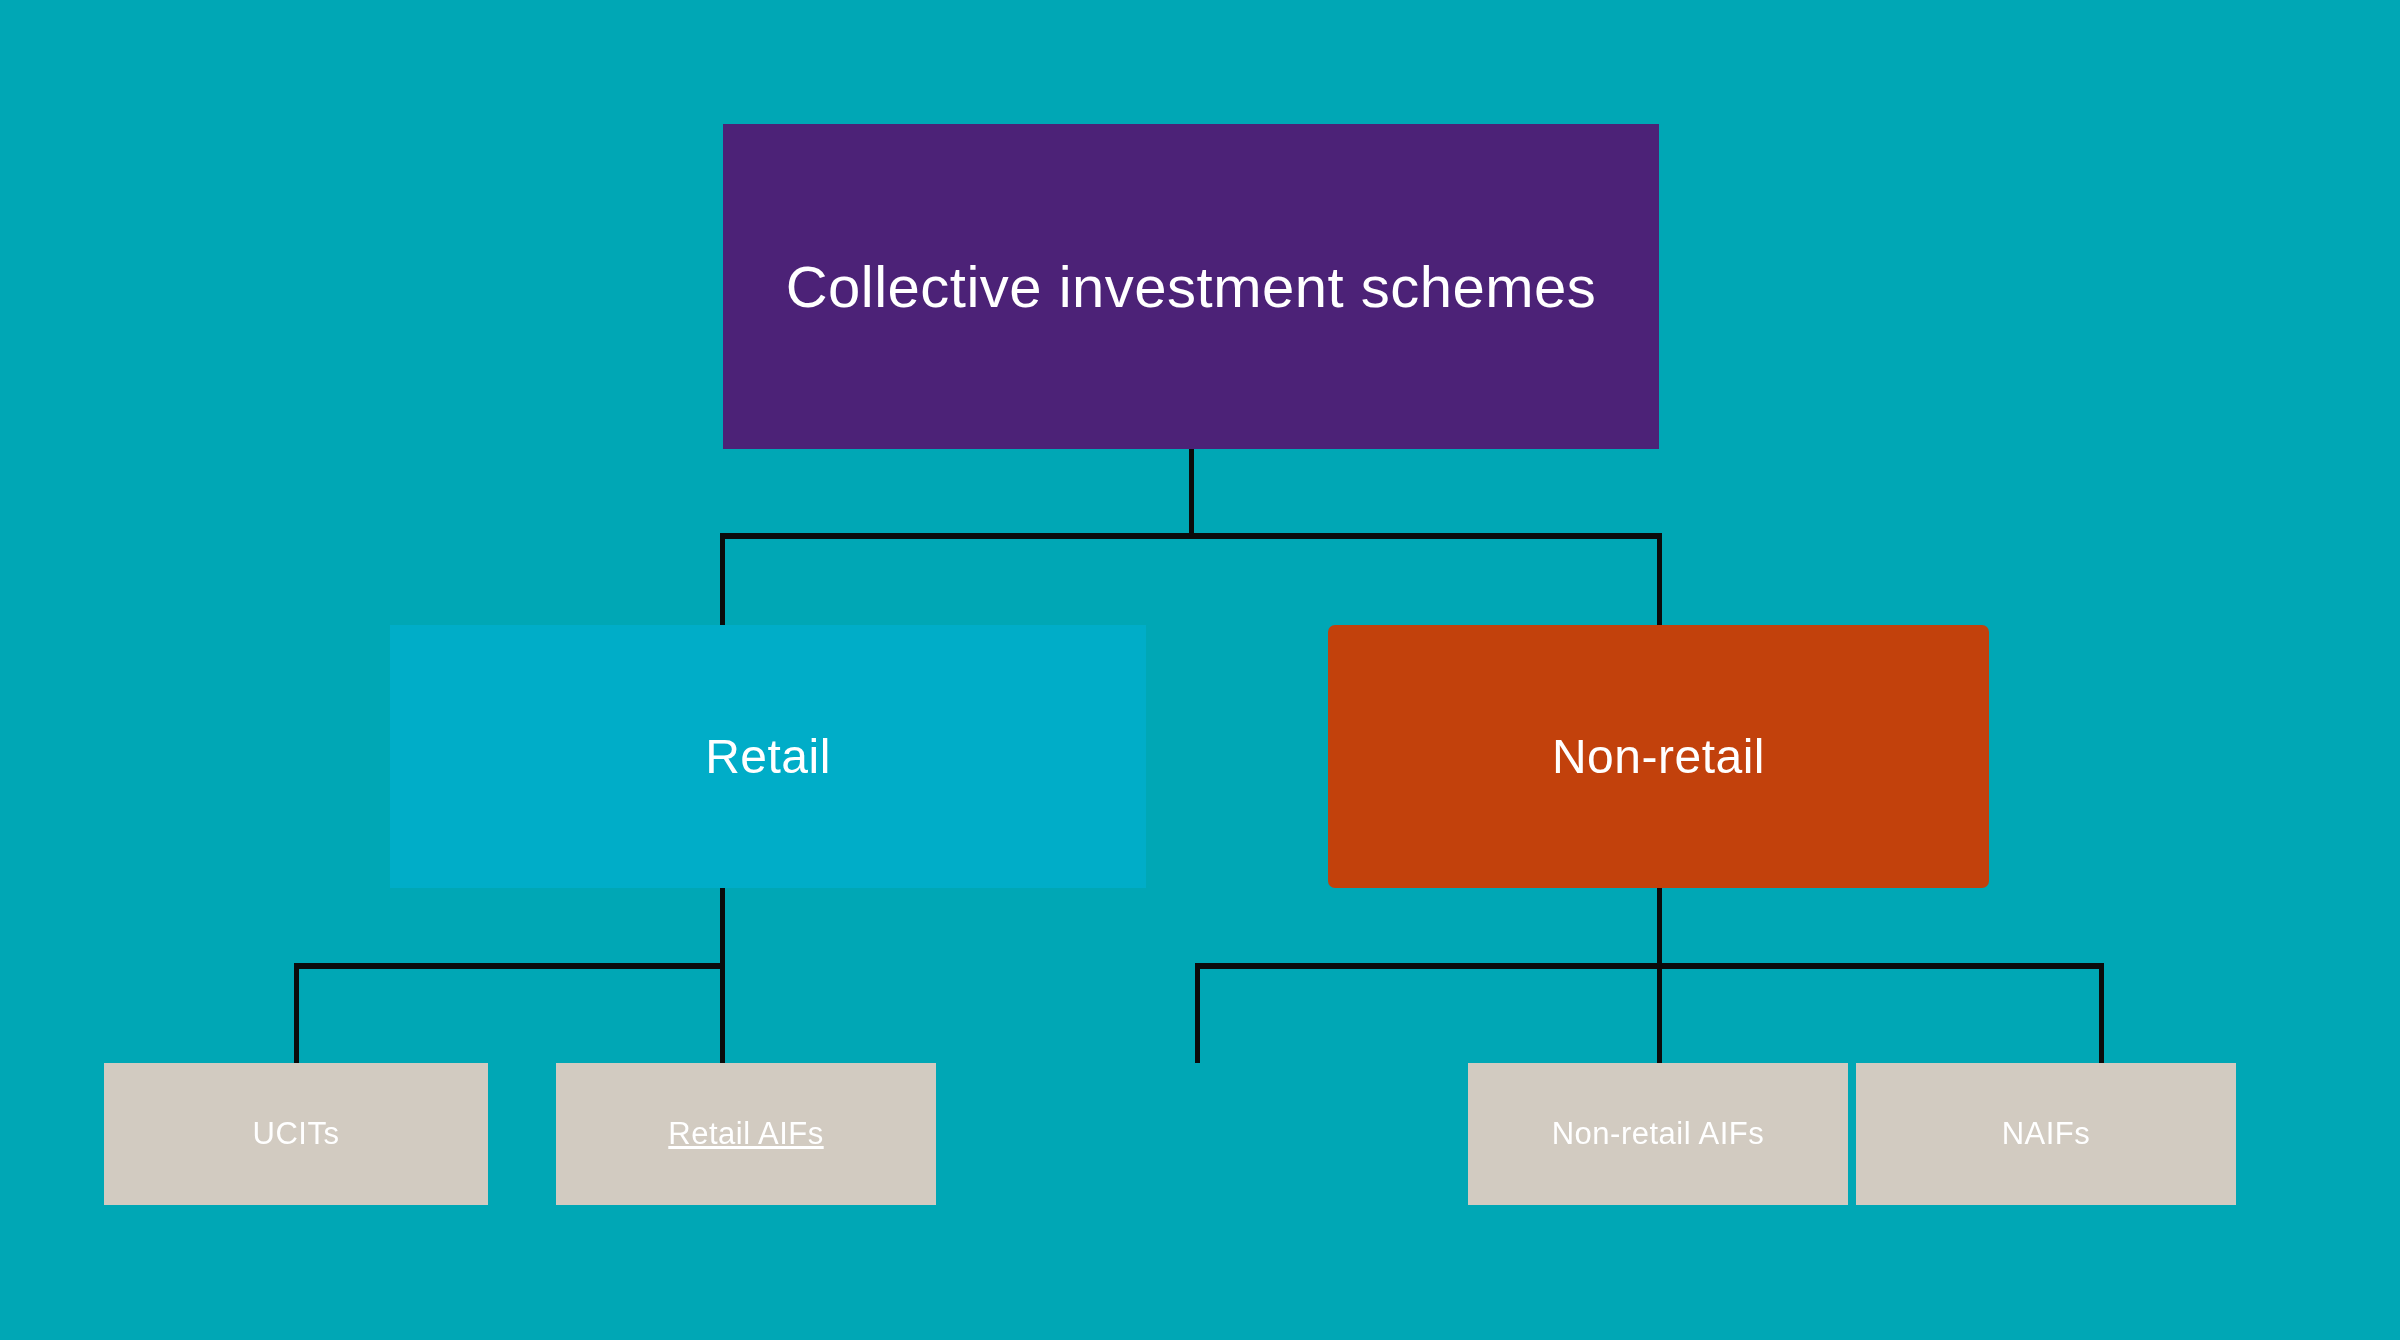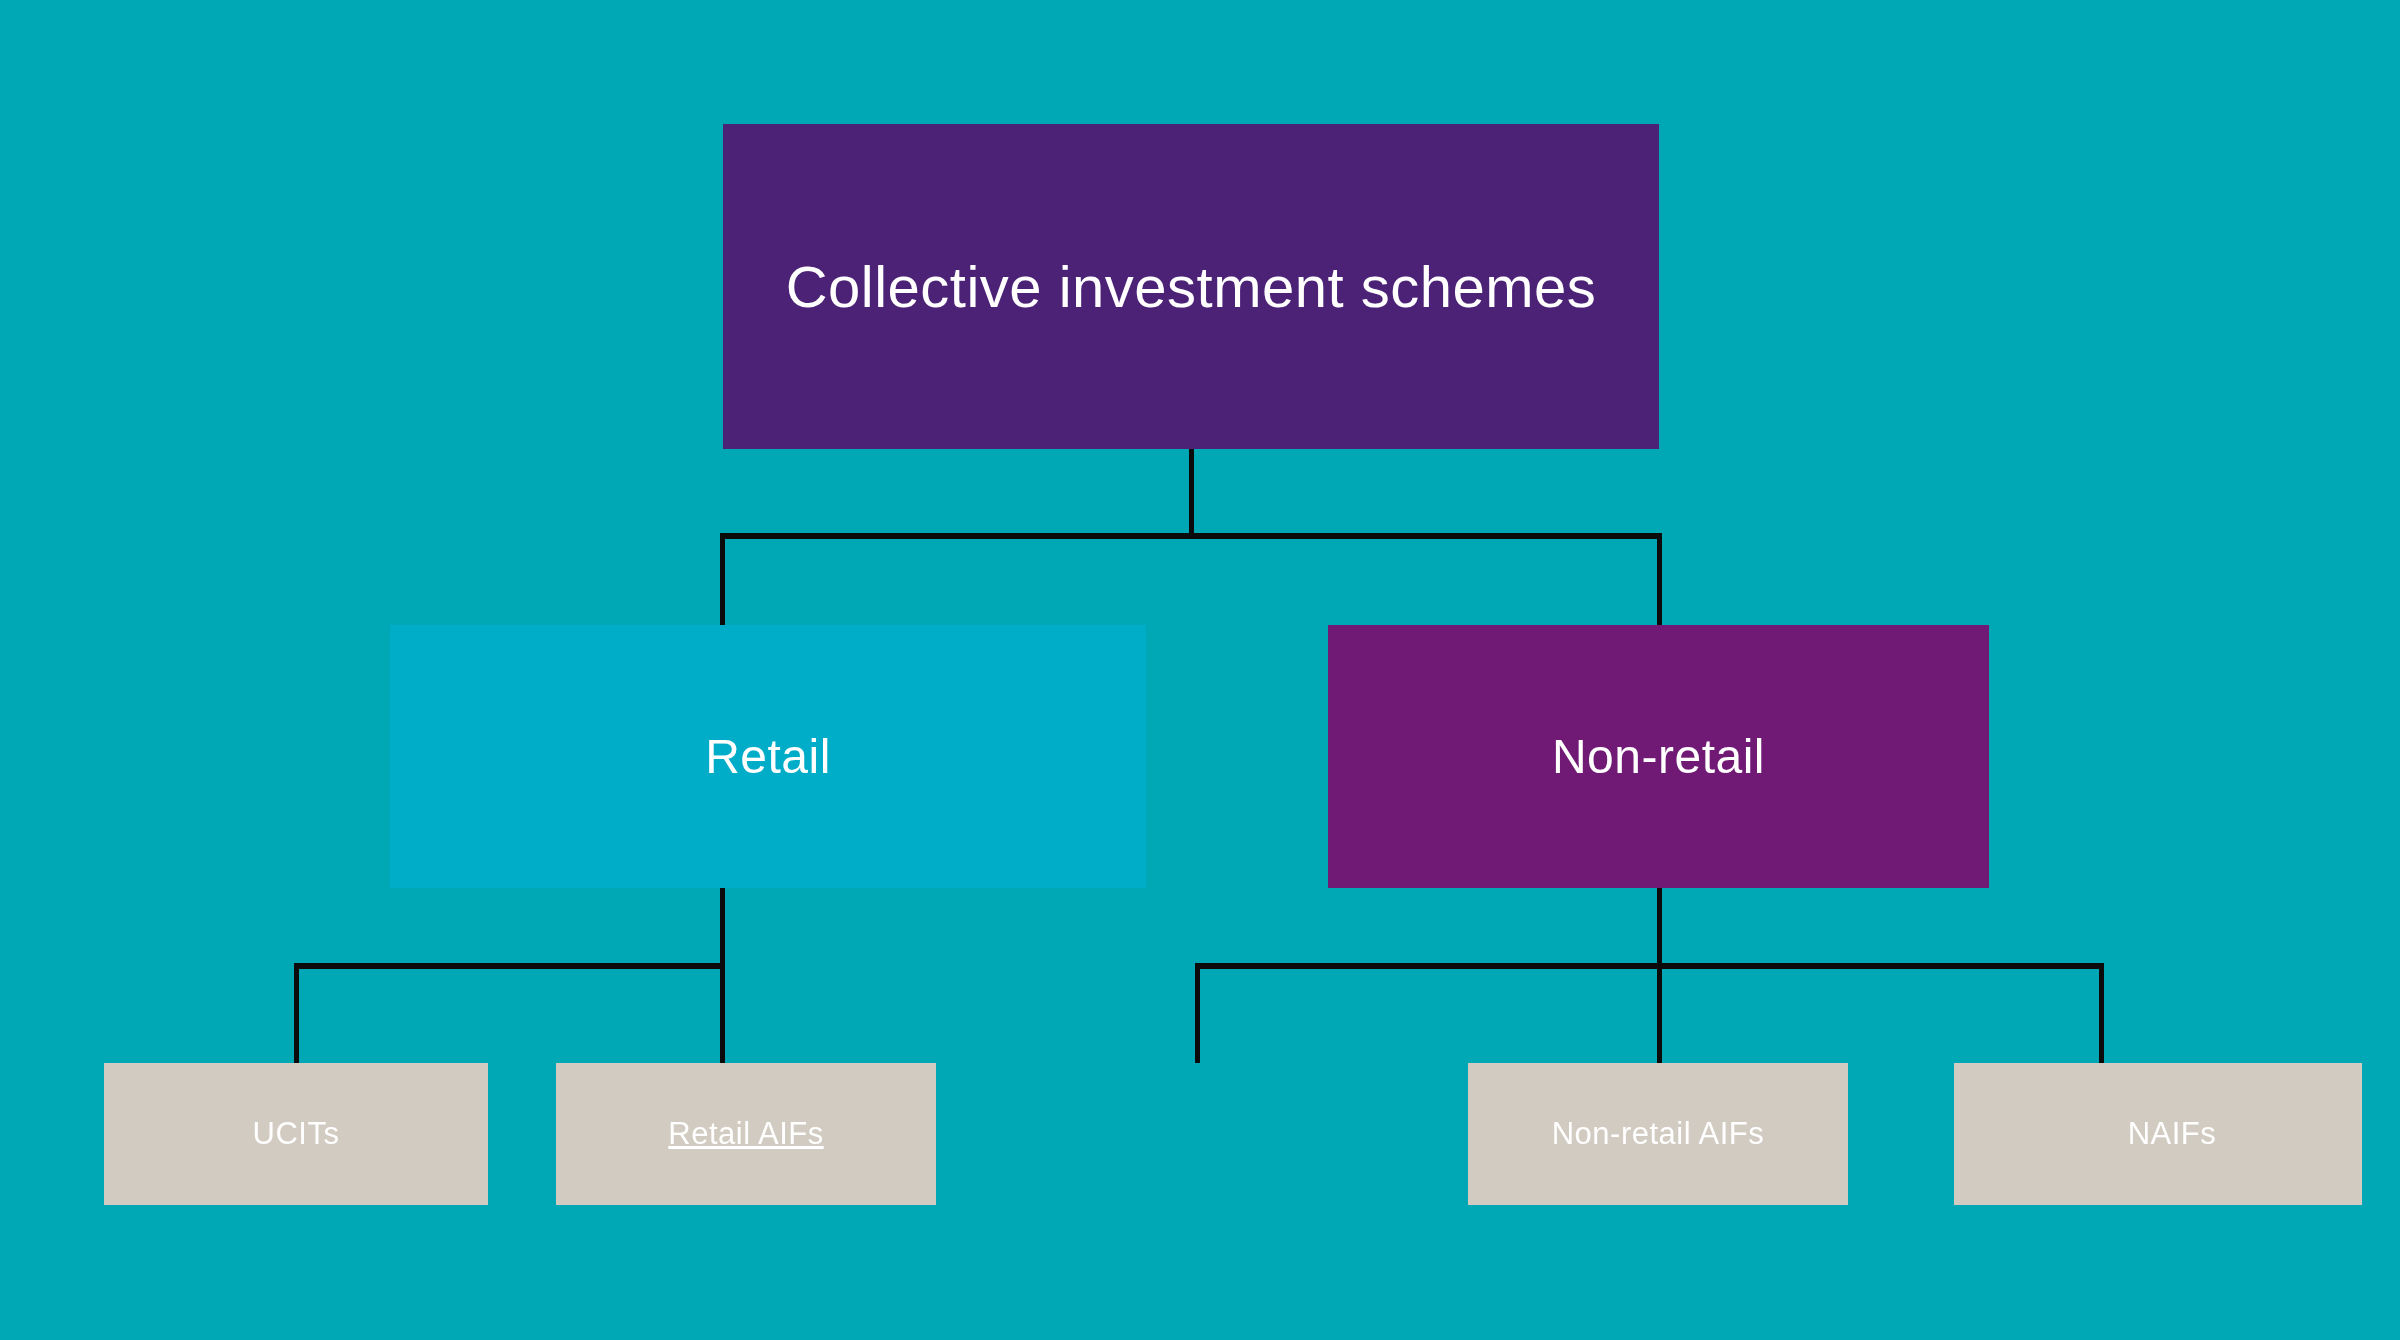--- a/index.html
+++ b/index.html
@@ -42,21 +42,21 @@
     top: 1063px;
     height: 142px;
     width: 380px;
     font-size: 31px;
     justify-content: center;
   }
   .node-ucits           { left: 104px; width: 384px; }
   .node-retail-aifs     { left: 556px;  }
   .node-pifs            { left: 1007px; }
   .node-non-retail-aifs { left: 1468px; }
-  .node-naifs           { left: 1954px; padding-left: 28px; }
+  .node-naifs           { left: 1856px; }
 
   .line {
     position: absolute;
     background: #0B0B0B;
     z-index: 1;
   }
   
   .v-root       { left: 1189px; top: 449px; width: 5px; height: 89px; }
   .h-top        { left: 720px;  top: 533px; width: 942px; height: 6px; }
   .v-to-retail  { left: 720px;  top: 533px; width: 5px; height: 92px; }
@@ -91,21 +91,21 @@
   <div class="line v-to-naifs"></div>
 
   <div class="node node-root" style="background: rgb(76, 34, 119);">
     <span>Collective investment schemes</span>
   </div>
 
   <div class="node node-l2 node-retail" style="background: rgb(0, 173, 200);">
     <span>Retail</span>
   </div>
 
-  <div class="node node-l2 node-non-retail" style="background: #701a75;">
+  <div class="node node-l2 node-non-retail" style="background: #c2410c; border-radius: 7px;">
     <span>Non-retail</span>
   </div>
 
   <div class="node node-l3 node-ucits" style="background: rgb(210, 203, 193);">
     <span>UCITs</span>
   </div>
 
   <div class="node node-l3 node-retail-aifs" style="background: rgb(210, 203, 193); text-decoration: underline;">
     <span>Retail AIFs</span>
   </div>

